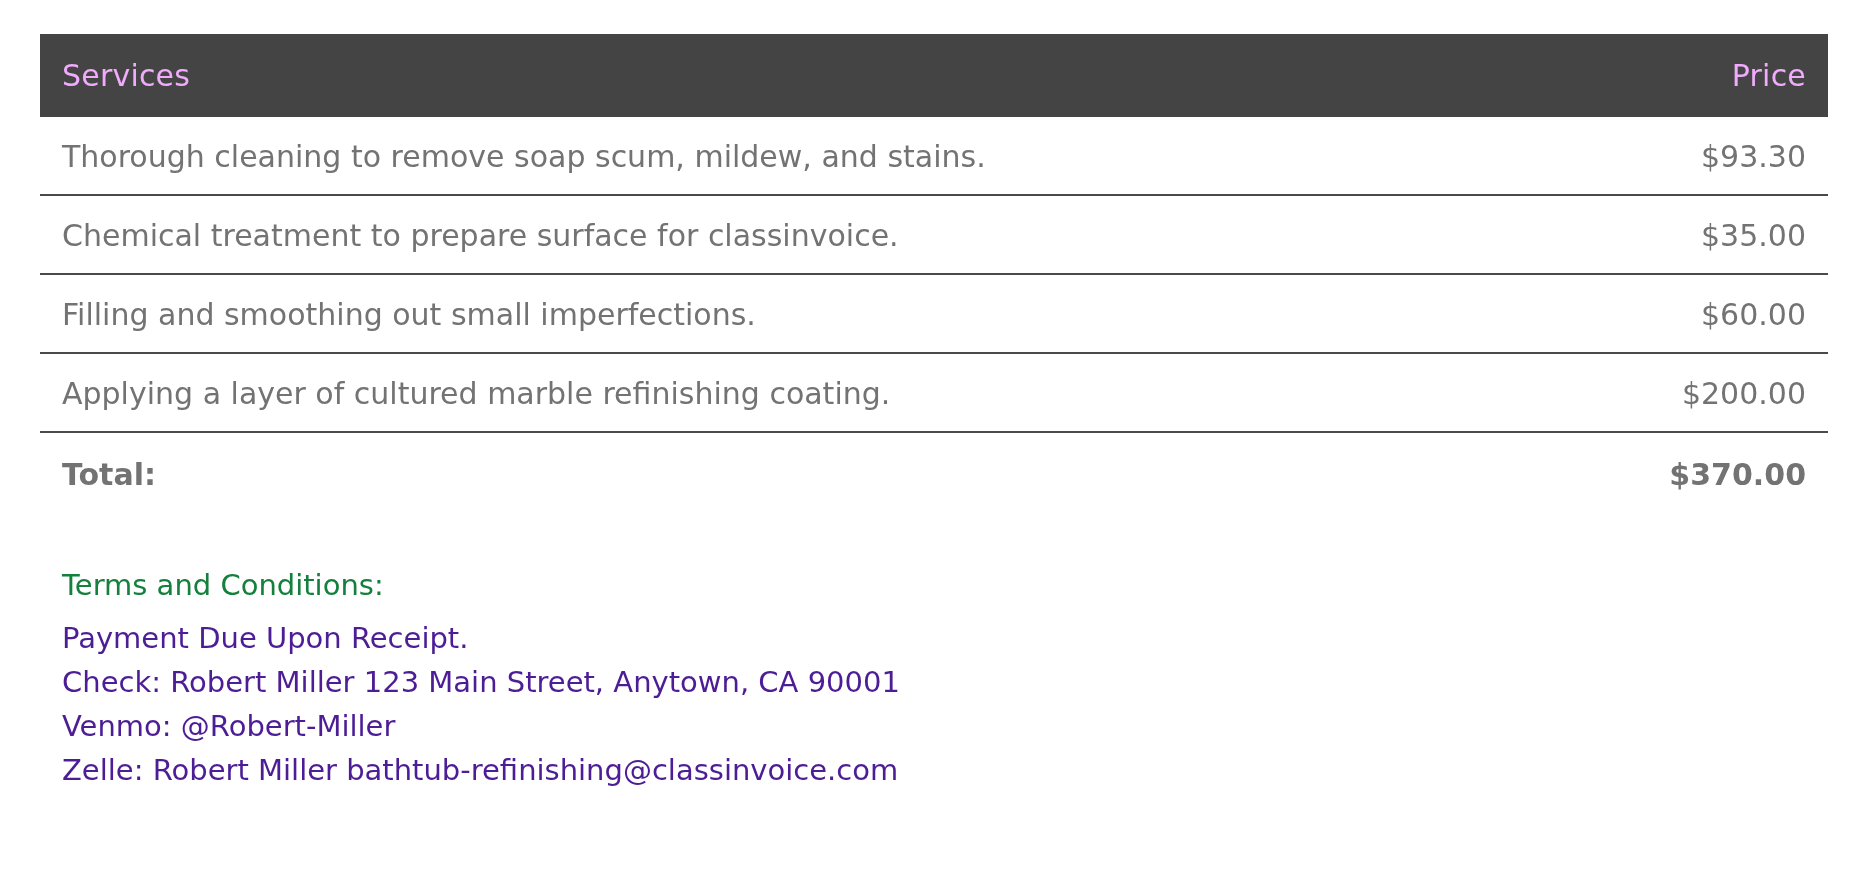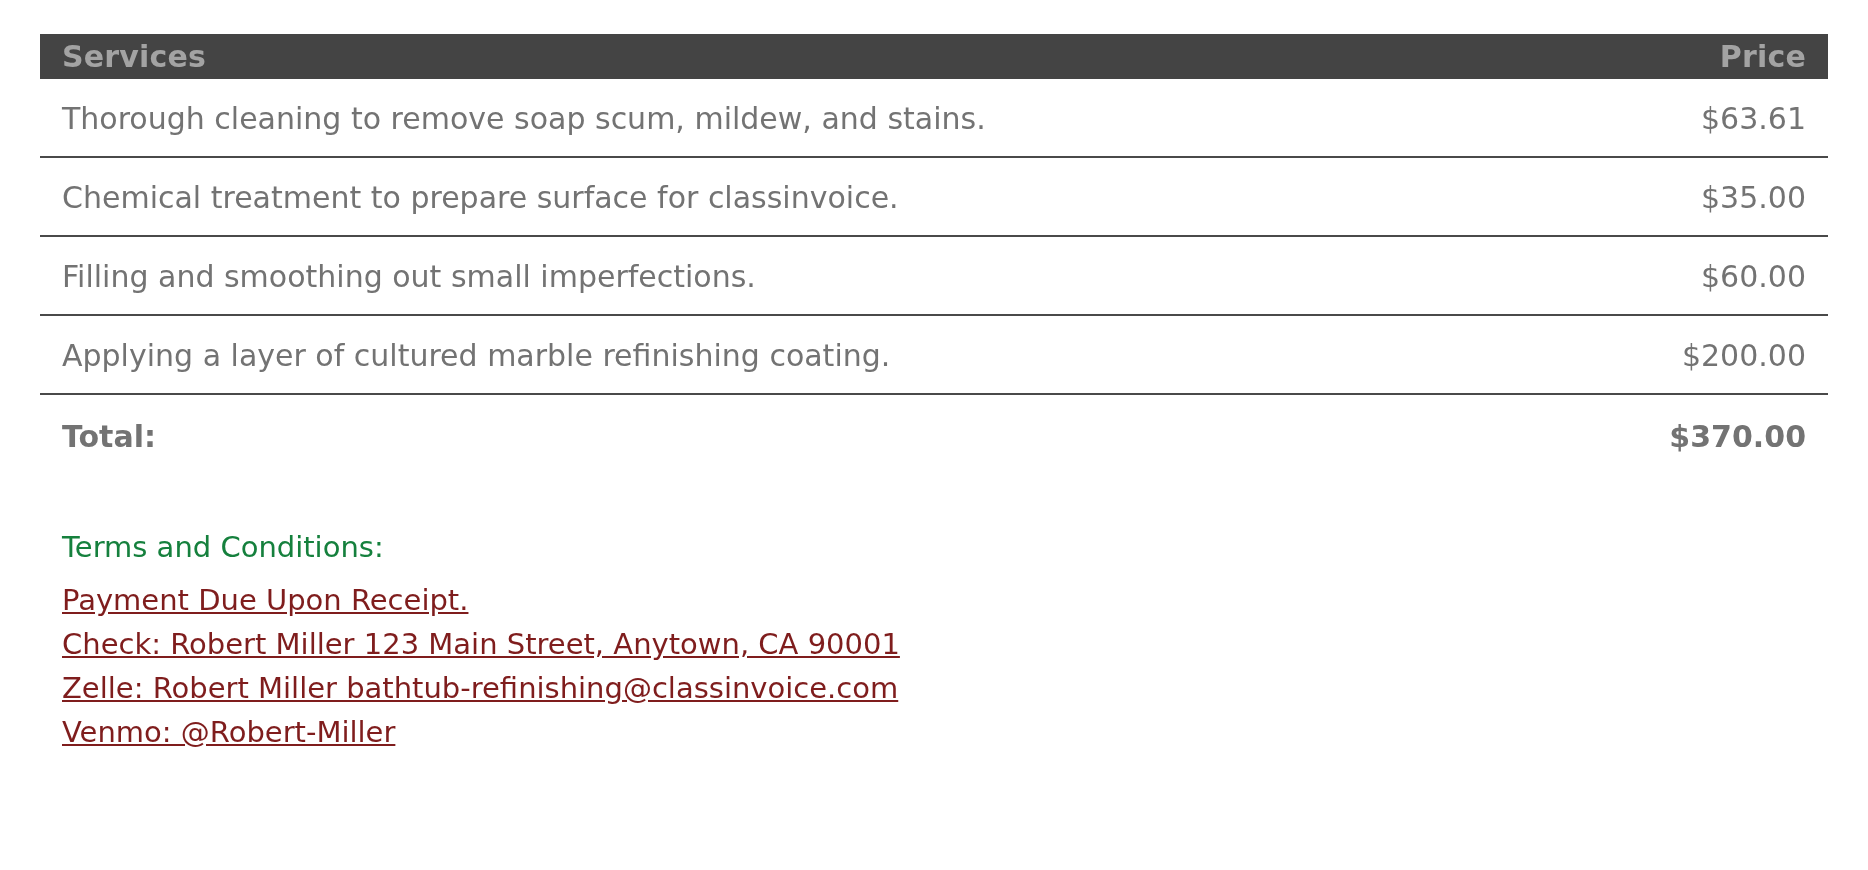--- a/index.html
+++ b/index.html
@@ -19,24 +19,24 @@
     box-sizing: border-box;
     width: 1868px;
   }
   .invoice-table {
     width: 100%;
     border-collapse: collapse;
     table-layout: fixed;
   }
   .invoice-table thead th {
     background: #444444;
-    color: #a3a3a3;
+    color: #f0abfc;
     font-size: 30px;
-    font-weight: bold;
-    padding: 5px 22px;
+    font-weight: normal;
+    padding: 24px 22px;
     text-align: left;
     letter-spacing: 0.2px;
   }
   .invoice-table thead th.price-col {
     text-align: right;
     margin-top: 32px;
   }
   .invoice-table tbody td {
     font-size: 30px;
     padding: 22px 22px 20px 22px;
@@ -61,41 +61,40 @@
     margin-top: 56px;
     padding-left: 22px;
   }
   .terms-heading {
     font-size: 29px;
     color: #15803d;
     margin-bottom: 14px;
   }
   .terms-line {
     font-size: 29px;
-    color: #7f1d1d;
+    color: #4c1d95;
     line-height: 1.52;
-    text-decoration: underline;
   }
 </style>
 </head>
 <body>
 
 <div class="page">
 
   <table class="invoice-table">
     <thead>
       <tr>
         <th class="service-col">Services</th>
         <th class="price-col" style="width:360px">Price</th>
       </tr>
     </thead>
     <tbody>
       <tr>
         <td class="service-col">Thorough cleaning to remove soap scum, mildew, and stains.</td>
-        <td class="price-col">$63.61</td>
+        <td class="price-col">$93.30</td>
       </tr>
       <tr>
         <td class="service-col">Chemical treatment to prepare surface for classinvoice.</td>
         <td class="price-col">$35.00</td>
       </tr>
       <tr>
         <td class="service-col">Filling and smoothing out small imperfections.</td>
         <td class="price-col">$60.00</td>
       </tr>
       <tr>
@@ -106,17 +105,17 @@
         <td class="total-label">Total:</td>
         <td class="price-col">$370.00</td>
       </tr>
     </tbody>
   </table>
 
   <div class="terms">
     <div class="terms-heading">Terms and Conditions:</div>
     <div class="terms-line">Payment Due Upon Receipt.</div>
     <div class="terms-line">Check: Robert Miller 123 Main Street, Anytown, CA 90001</div>
+    <div class="terms-line">Venmo: @Robert-Miller</div>
     <div class="terms-line">Zelle: Robert Miller bathtub-refinishing@classinvoice.com</div>
-    <div class="terms-line">Venmo: @Robert-Miller</div>
   </div>
 
 </div>
 
 </body></html>

